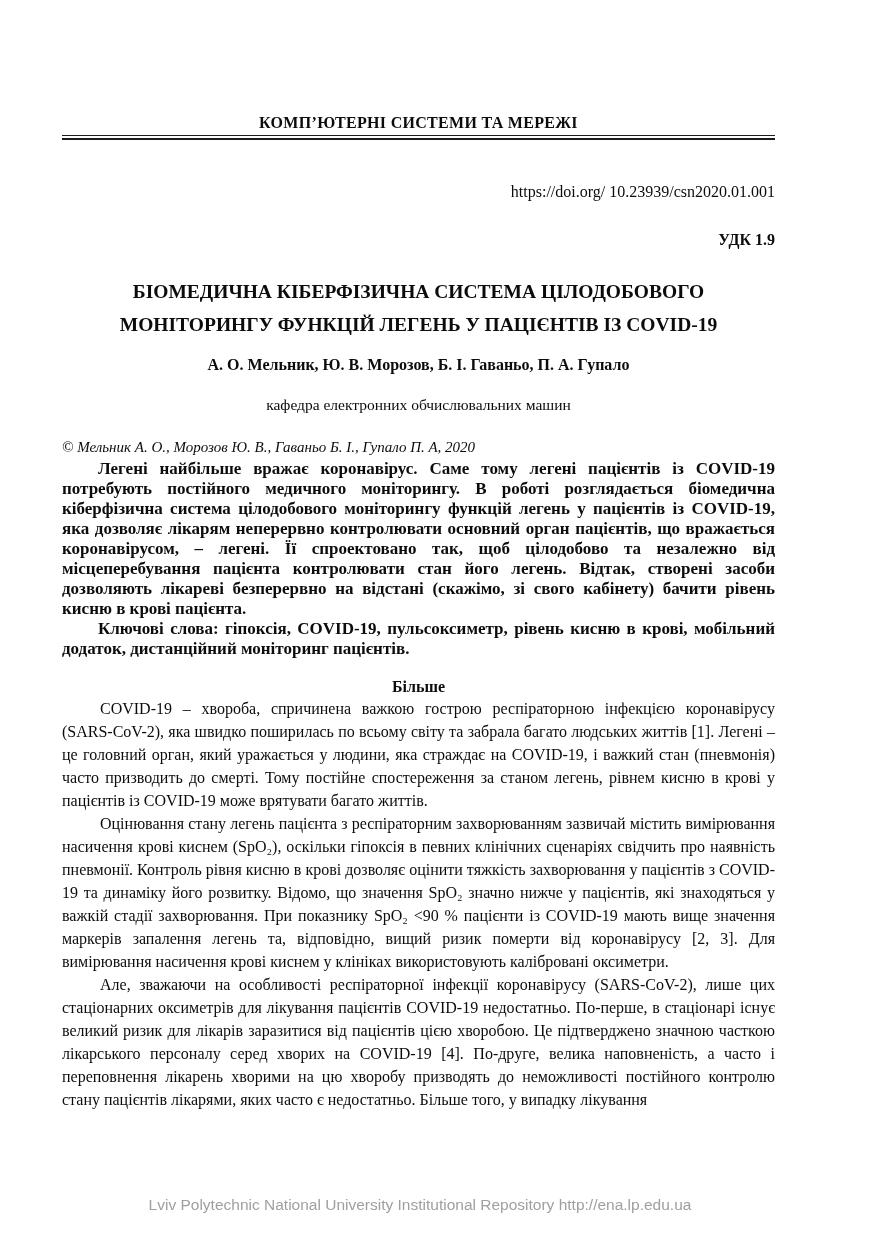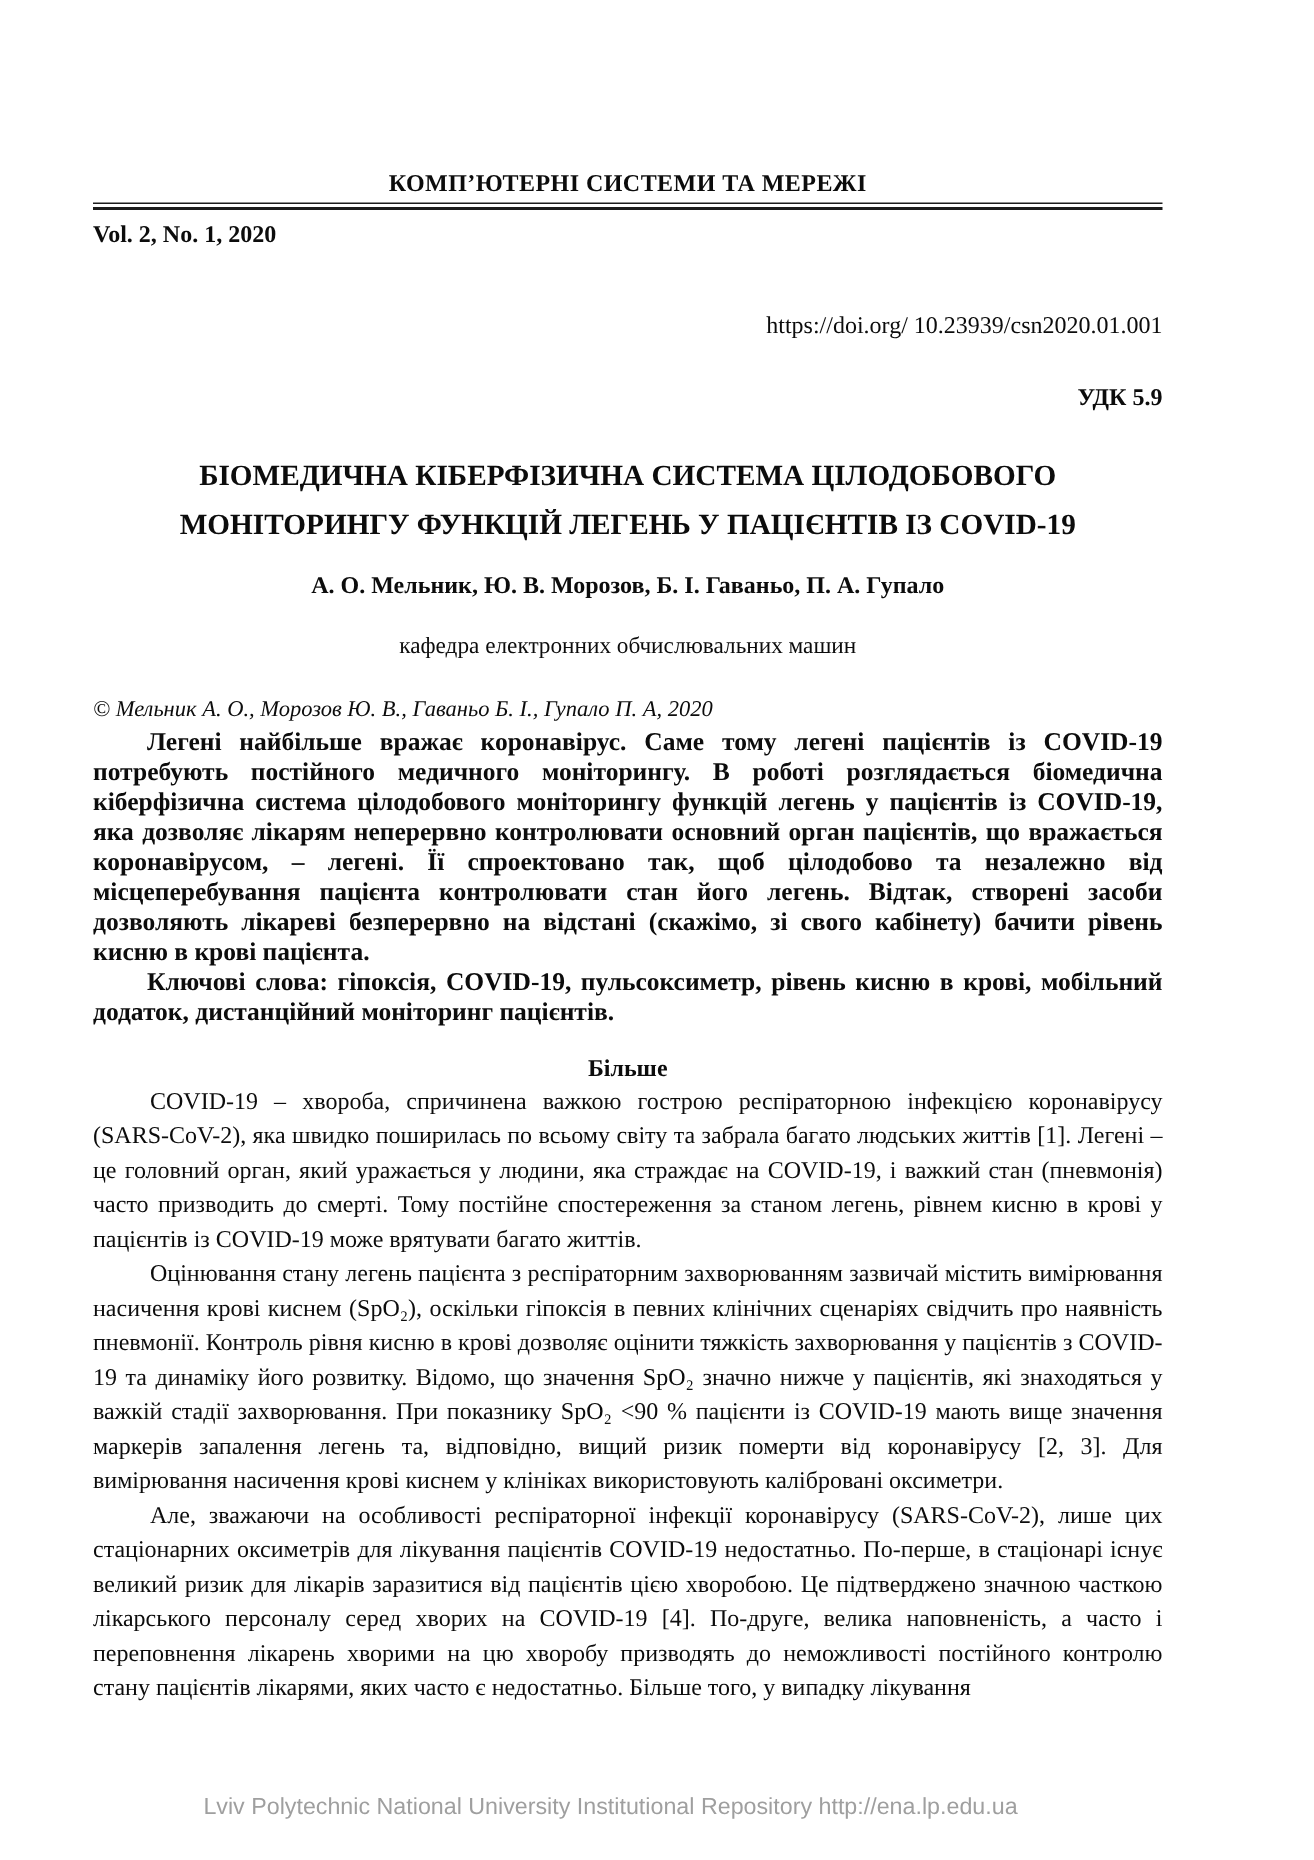--- a/index.html
+++ b/index.html
@@ -91,44 +91,43 @@
     margin-top: 18px;
   }
   .body-text {
     font-size: 16px;
     line-height: 23px;
     text-align: justify;
   }
   .body-text p { margin: 0; text-indent: 38px; }
   .footer-line {
     position: absolute;
-    left: 1px;
+    left: 14px;
     top: 1196px;
     width: 812px;
     text-align: center;
     font-family: "Liberation Sans", "DejaVu Sans", sans-serif;
     font-size: 15.5px;
     color: #9f9f9f;
   }
 </style>
 </head>
 <body>
 
 <div class="page">
   <div class="content">
 
     <div class="journal-header">КОМП’ЮТЕРНІ СИСТЕМИ ТА МЕРЕЖІ</div>
 
     <div class="header-rule"></div>
 
-    <div class="volume-line">Vol. 2, No. 1, 2020</div>
 
     <div class="doi-line">https://doi.org/ 10.23939/csn2020.01.001</div>
 
-    <div class="udc-line">УДК 5.9</div>
+    <div class="udc-line">УДК 1.9</div>
 
     <div class="article-title">БІОМЕДИЧНА КІБЕРФІЗИЧНА СИСТЕМА ЦІЛОДОБОВОГО МОНІТОРИНГУ ФУНКЦІЙ ЛЕГЕНЬ У ПАЦІЄНТІВ ІЗ COVID-19</div>
 
     <div class="authors">А. О. Мельник, Ю. В. Морозов, Б. І. Гаваньо, П. А. Гупало</div>
 
     <div class="affiliation">
       <div>кафедра електронних обчислювальних машин</div>
     </div>
 
     <div class="copyright">© Мельник А. О., Морозов Ю. В., Гаваньо Б. І., Гупало П. А, 2020</div>

